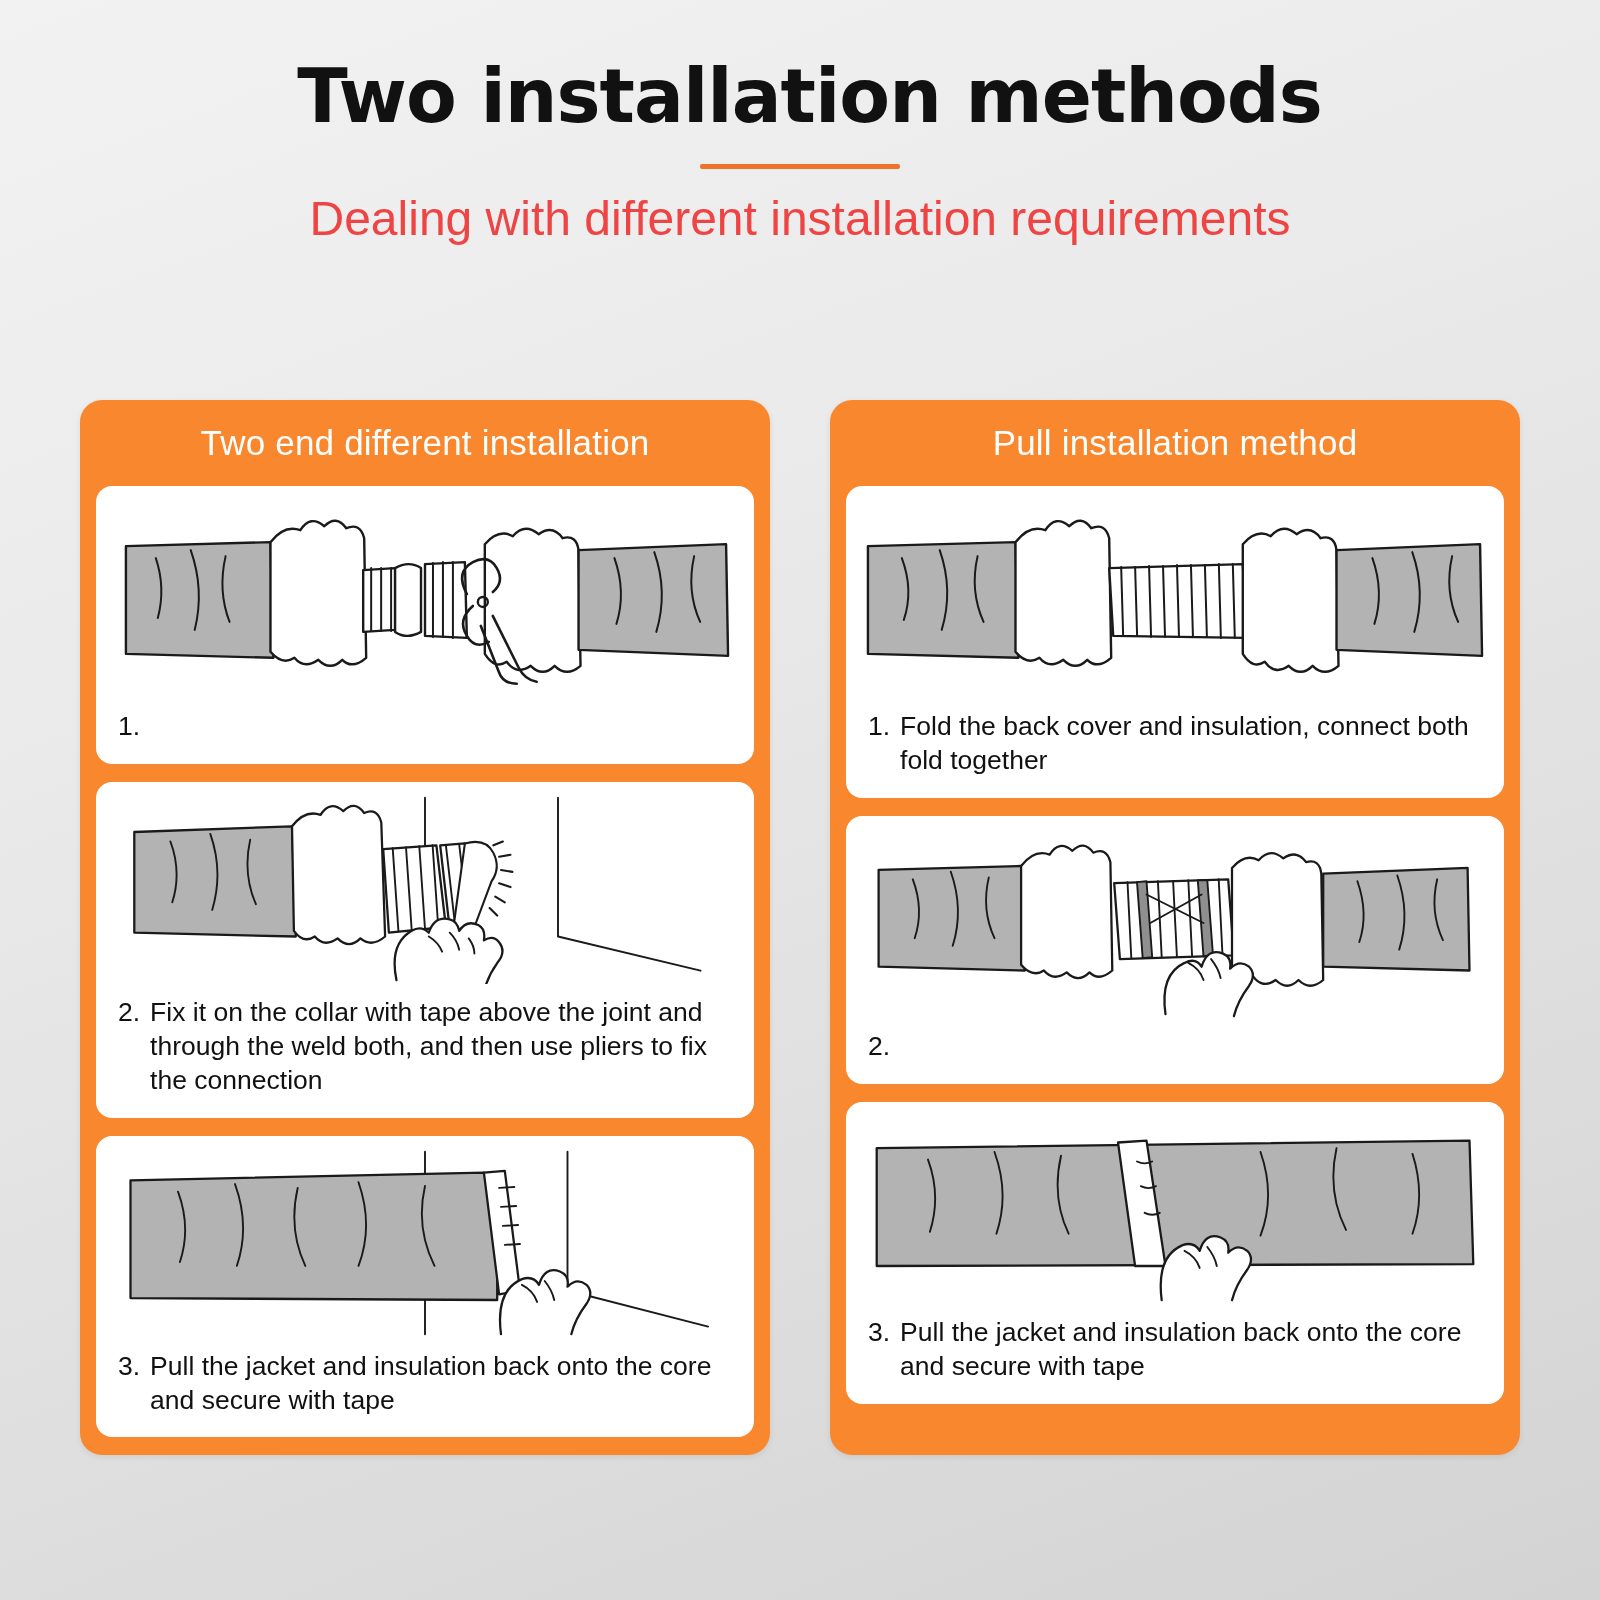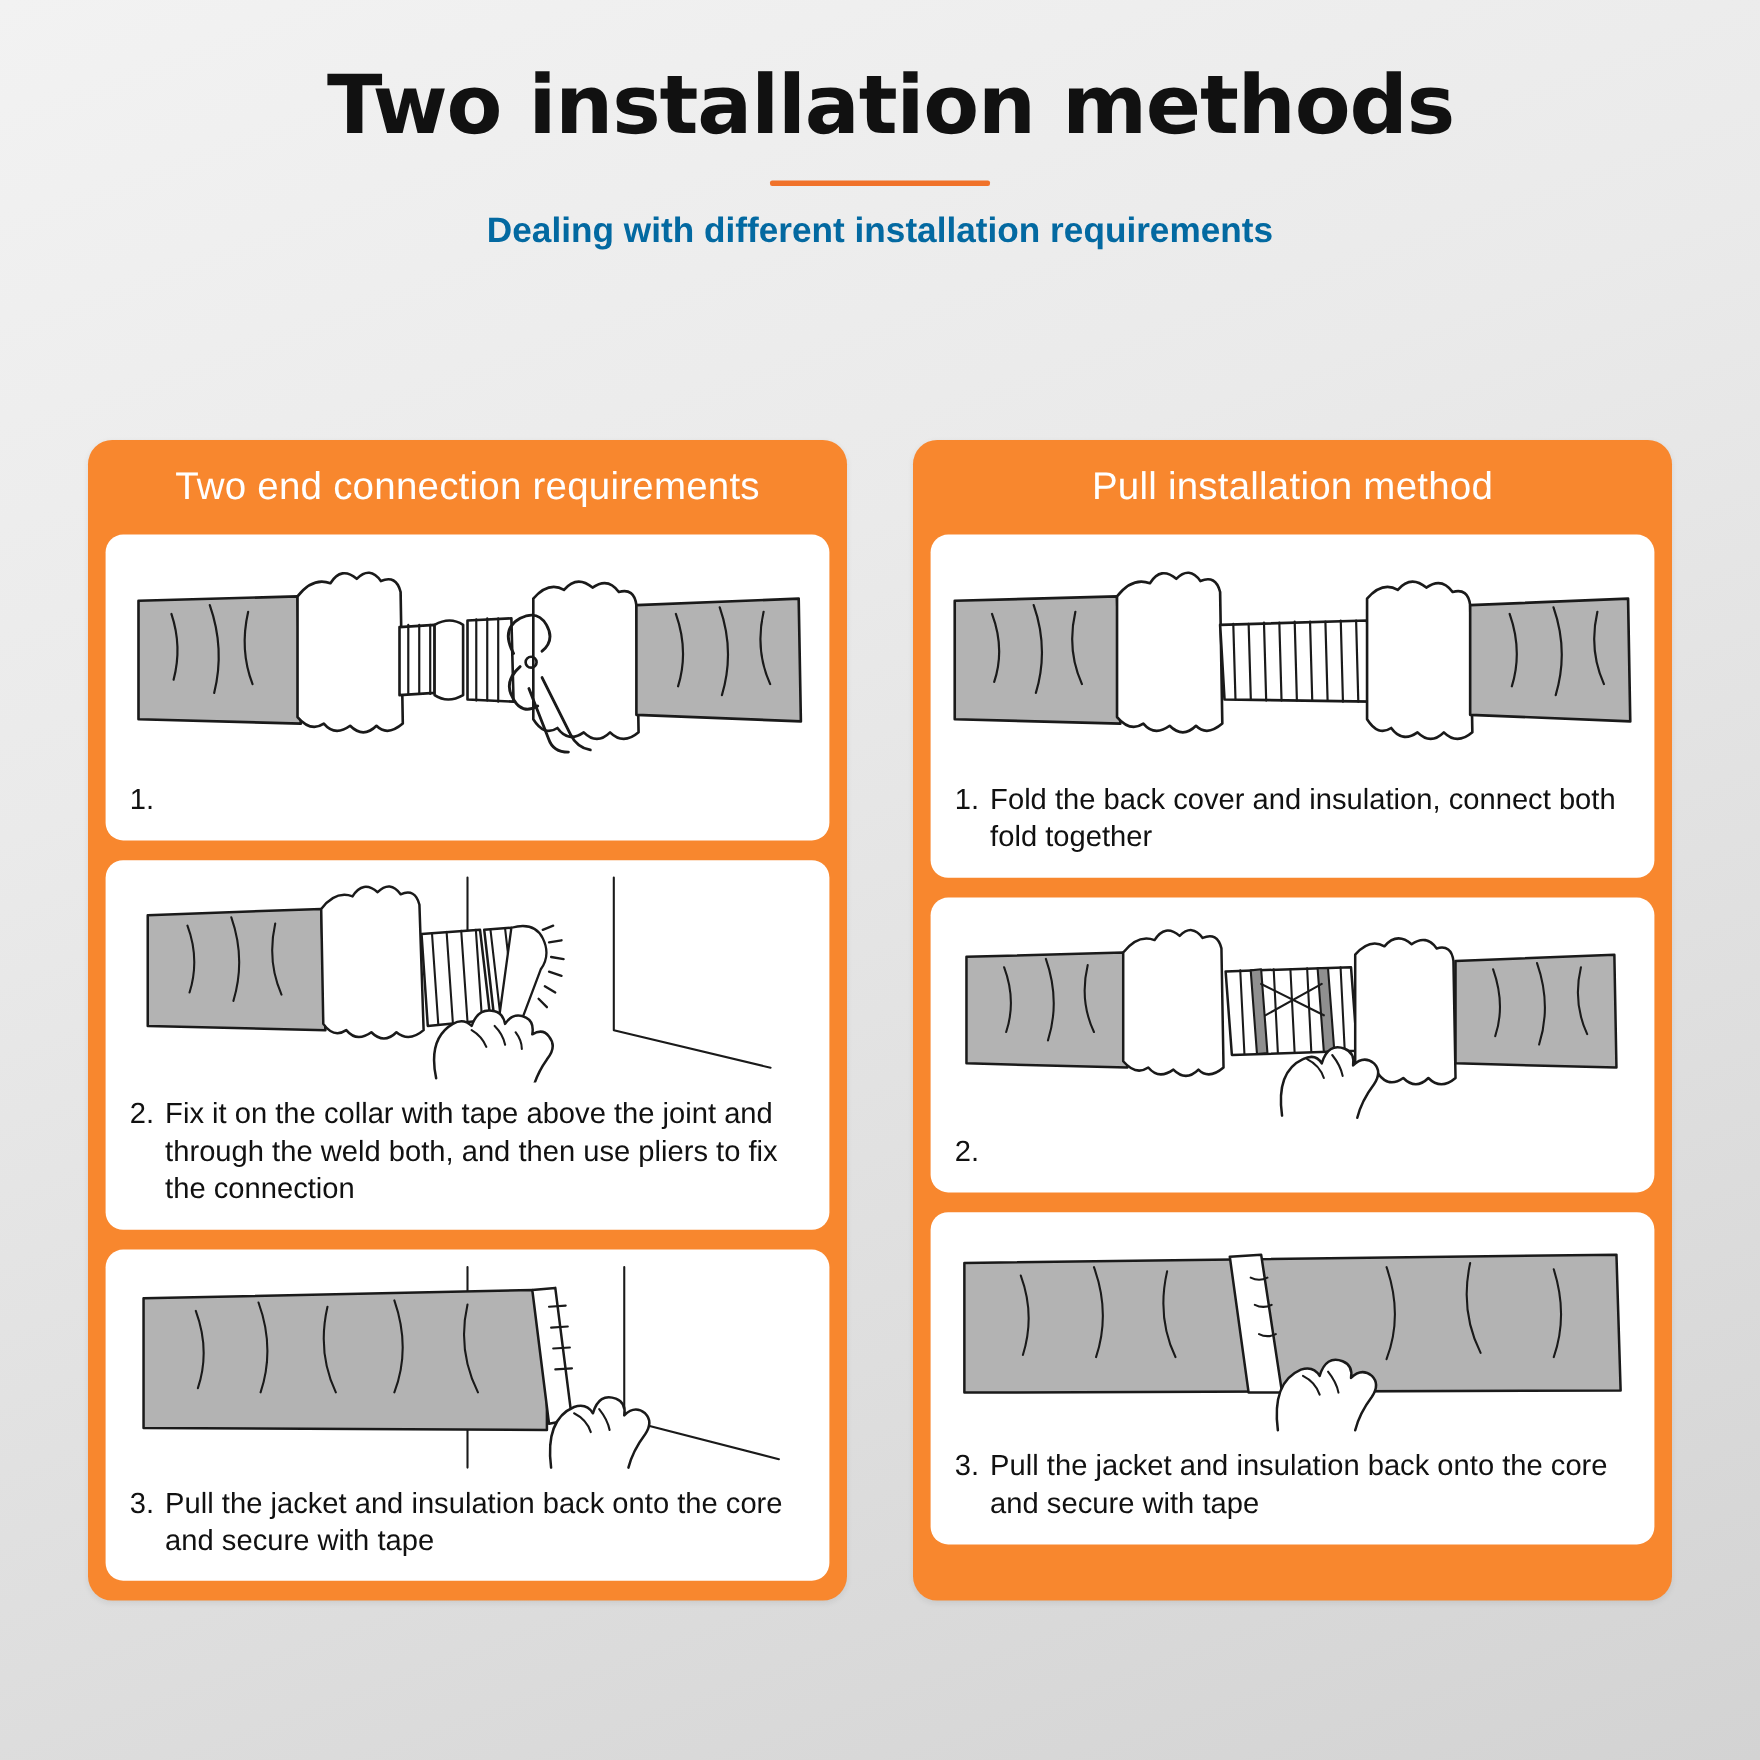--- a/index.html
+++ b/index.html
@@ -35,23 +35,23 @@
     padding-left: 19px;
   }
   .rule {
     width: 200px;
     height: 5px;
     background: #f0722a;
     margin: 28px auto 22px auto;
     border-radius: 2px;
   }
   .subtitle {
-    font-size: 32px;
-    color: #0369a1;
-    font-weight: bold;
+    font-size: 48px;
+    color: #ef4444;
+    font-weight: normal;
   }
 
   
   .columns {
     position: absolute;
     top: 400px;
     left: 80px;
     width: 1440px;
     display: flex;
     justify-content: space-between;
@@ -108,21 +108,21 @@
 
   <div class="header">
     <div class="title">Two installation methods</div>
     <div class="rule"></div>
     <div class="subtitle">Dealing with different installation requirements</div>
   </div>
 
   <div class="columns">
 
     <div class="panel">
-      <div class="panel-header">Two end connection requirements</div>
+      <div class="panel-header">Two end different installation</div>
 
       <div class="card">
         <svg class="art" viewBox="0 0 660 200" preserveAspectRatio="xMidYMid meet">
           <g fill="none" stroke="#1a1a1a" stroke-width="2.4" stroke-linejoin="round" stroke-linecap="round">
 
             <path d="M30 48 L175 44 L178 160 L30 156 Z" fill="#b3b3b3"></path>
             <path d="M60 60 q10 30 2 60 M95 52 q14 40 4 80 M130 58 q-8 35 4 66" stroke-width="2"></path>
 
             <path d="M175 44 q14 -18 30 -12 q10 -16 24 -4 q12 -12 22 2 q14 -6 18 10 l2 120 q-14 12 -24 2 q-12 12 -24 0 q-14 10 -24 -2 q-12 8 -24 -6 Z" fill="#ffffff"></path>
 

